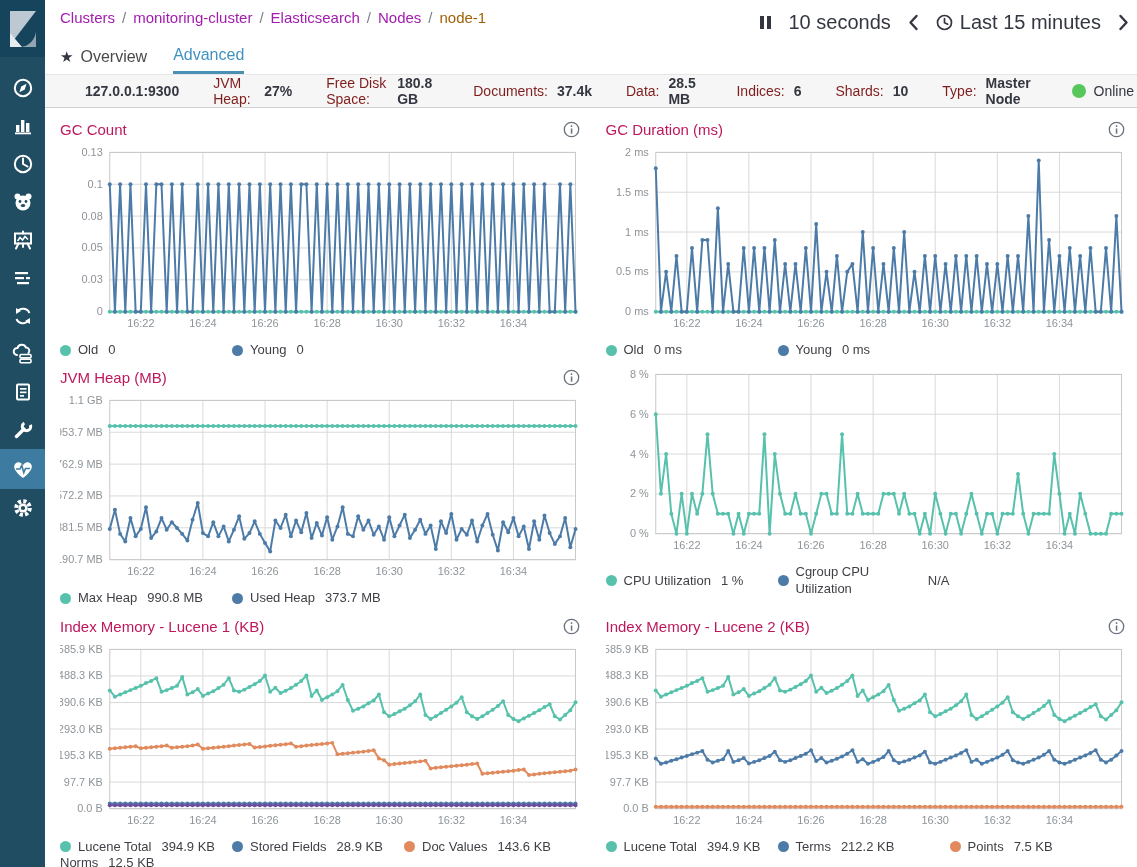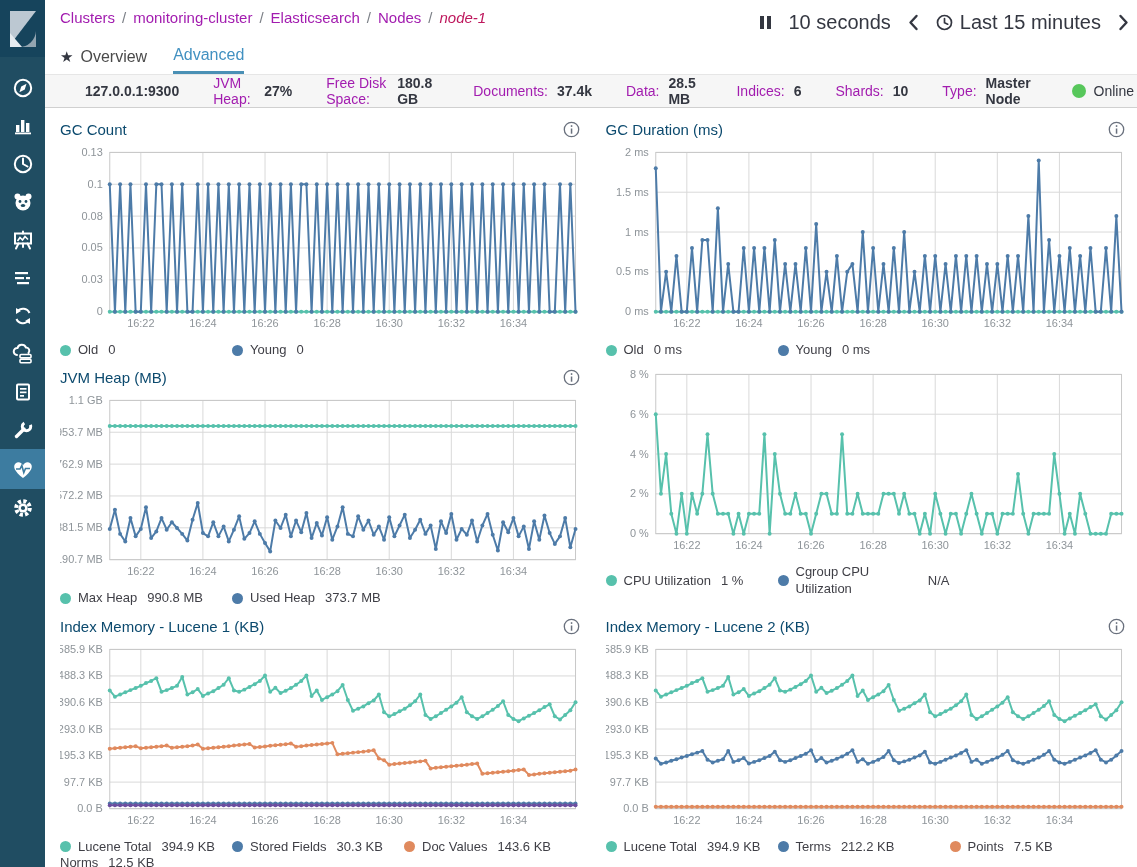--- a/index.html
+++ b/index.html
@@ -14,52 +14,52 @@
   .nav-item { width:45px; height:38px; display:flex; align-items:center; justify-content:center; cursor:pointer; }
   .nav-item.active { background:#3d7ca0; height:40px; }
   .nav-item svg { display:block; }
 
   
   .main { flex:1; display:flex; flex-direction:column; min-width:0; }
   .header-top { display:flex; justify-content:space-between; align-items:flex-start; padding:9px 8px 0 15px; }
   .breadcrumb { font-size:15px; }
   .breadcrumb a { color:#a21caf; text-decoration:none; cursor:pointer; }
   .breadcrumb .sep { color:#7b7f86; margin:0 7px; }
-  .breadcrumb .current { color:#be185d;font-style:italic; }
+  .breadcrumb .current { color:#a16207; }
   .time-controls { display:flex; align-items:center; gap:17px; padding-top:2px; white-space:nowrap; }
   .time-controls .lbl { font-size:20px; color:#343741; cursor:pointer; }
   .tc-btn { display:flex; align-items:center; cursor:pointer; background:none; border:none; padding:0; }
   .timepicker { display:flex; align-items:center; gap:7px; cursor:pointer; }
 
   .tabs { display:flex; gap:26px; padding:12px 0 0 15px; font-size:16px; }
   .tab { display:flex; align-items:center; gap:7px; padding-bottom:7px; cursor:pointer; color:#4a4a4a; }
   .tab.active { color:#4291c1; border-bottom:3px solid #4a90b5; }
   .tab .star { font-size:15px; color:#343741; }
 
   
   .status-bar { display:flex; align-items:center; background:#f6f6f6; border-top:1px solid #e6e6e6;
     border-bottom:1px solid #d0d0d0; height:61px; padding:0 14px 0 40px; font-size:14px; gap:34px; }
   .transport { font-weight:bold; white-space:nowrap; }
   .status-items { display:flex; align-items:center; gap:34px; }
   .sitem { display:flex; align-items:center; gap:9px; line-height:1.15; }
-  .slabel { color:#a21caf; }
+  .slabel { color:#7f1d1d; }
   .svalue { font-weight:bold; }
   .sitem-0 .slabel { width:42px; }
   .sitem-1 .slabel { width:62px; }
   .sitem-1 .svalue { width:42px; }
   .sitem-3 .svalue { width:34px; }
   .sitem-6 .svalue { width:52px; }
   .online { margin-left:auto; display:flex; align-items:center; gap:8px; white-space:nowrap; }
   .online .dot { width:14px; height:14px; border-radius:50%; display:inline-block; }
 
   
   .charts { display:grid; grid-template-columns:1fr 1fr; column-gap:24px; padding:13px 10px 0 15px; }
   .panel { margin-bottom:11px; }
   .panel-head { display:flex; justify-content:space-between; align-items:center; padding:0 2px 9px 0; }
-  .panel-title { font-size:15px; color:#0c4a6e; }
+  .panel-title { font-size:15px; color:#be185d; }
   .legend { display:flex; flex-wrap:wrap; font-size:13px; padding-top:5px; color:#3f3f46; }
   .legend-item { flex:0 0 172px; display:flex; align-items:center; line-height:1.25; }
   .legend-dot { width:11px; height:11px; border-radius:50%; margin-right:7px; flex:none; }
   .legend-val { margin-left:10px; }
   .info-icon { cursor:pointer; }
 </style>
 </head>
 <body>
 
 <div class="app">
@@ -1472,21 +1472,21 @@
             <circle cx="518.0" cy="161.6" r="2" fill="#6b4d9f"></circle>
           </svg><div class="legend">
             <div class="legend-item">
               <span class="legend-dot" style="background: rgb(87, 193, 172);"></span>
               <span>Lucene Total</span>
               <span class="legend-val">394.9 KB</span>
             </div>
             <div class="legend-item">
               <span class="legend-dot" style="background: rgb(77, 123, 168);"></span>
               <span>Stored Fields</span>
-              <span class="legend-val">30.3 KB</span>
+              <span class="legend-val">28.9 KB</span>
             </div>
             <div class="legend-item">
               <span class="legend-dot" style="background: rgb(224, 138, 94);"></span>
               <span>Doc Values</span>
               <span class="legend-val">143.6 KB</span>
             </div>
             <div class="legend-item">
               <span>Norms</span>
               <span class="legend-val">12.5 KB</span>
             </div>

